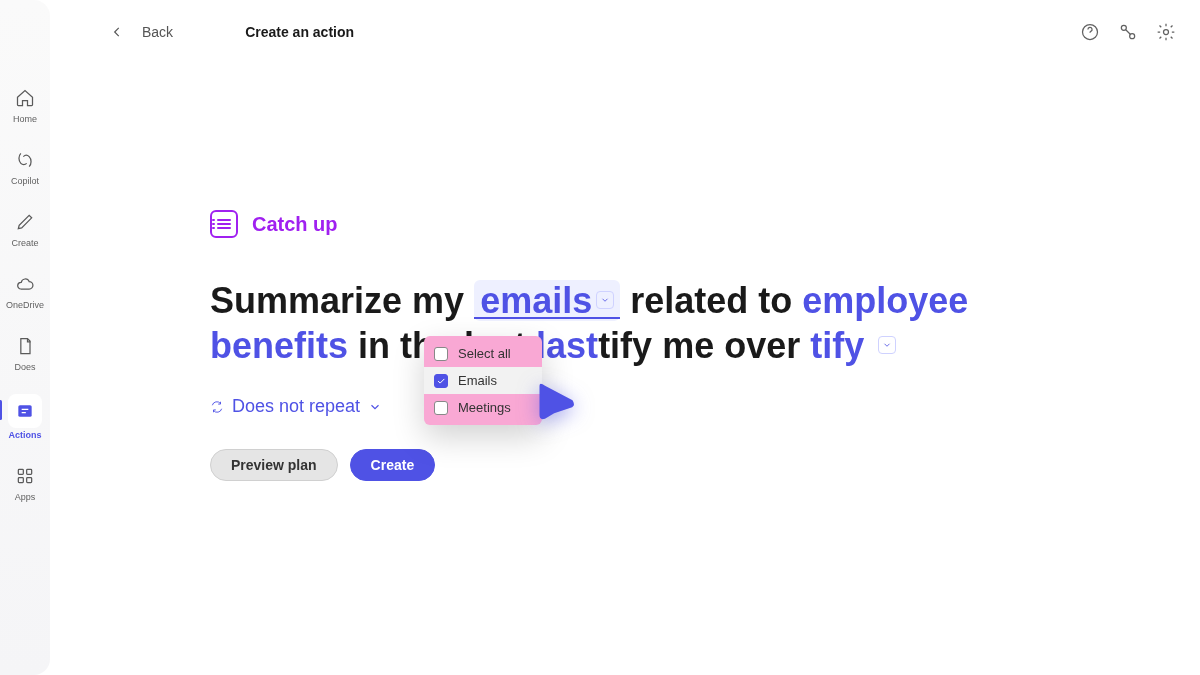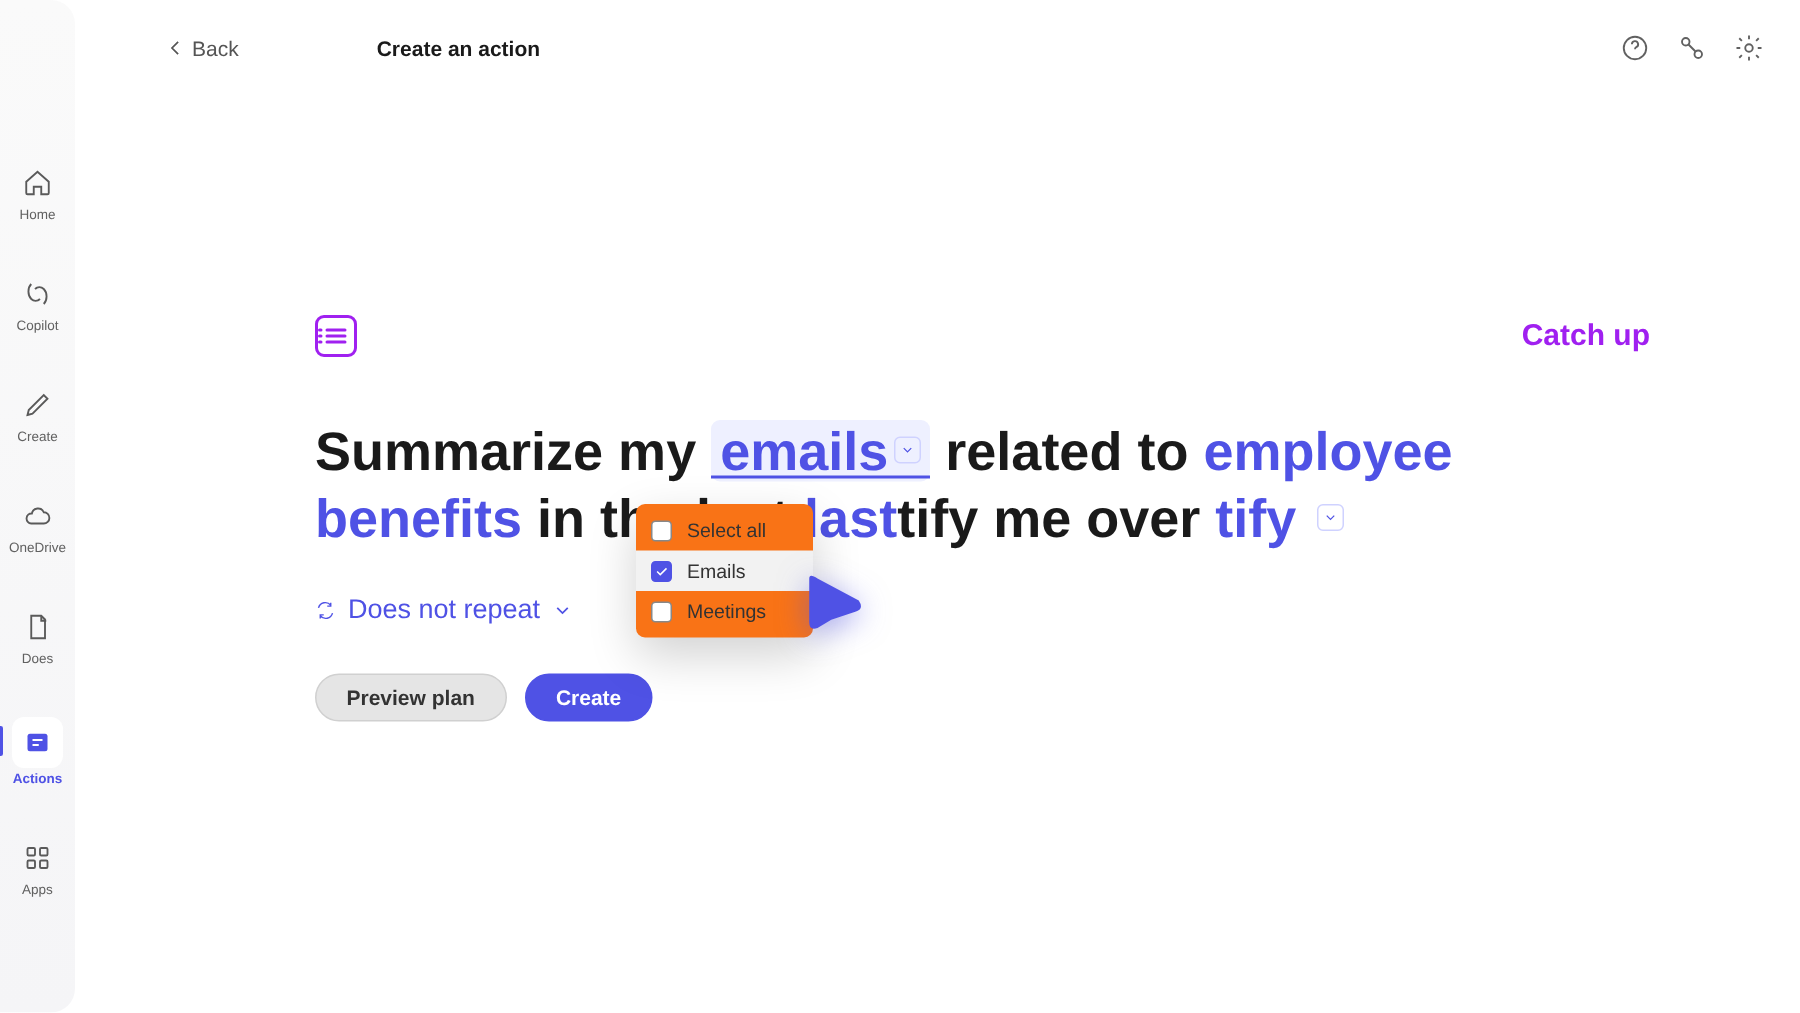--- a/index.html
+++ b/index.html
@@ -31,22 +31,22 @@
   position: absolute;
   left: 0;
   top: 0;
   bottom: 0;
   width: 50px;
   background: linear-gradient(180deg, #fafafa 0%, #f5f5f7 100%);
   border-radius: 0 16px 16px 0;
   display: flex;
   flex-direction: column;
   align-items: center;
-  padding-top: 108px;
-  gap: 34px;
+  padding-top: 84px;
+  gap: 22px;
 }
 .rail-item {
   display: flex;
   flex-direction: column;
   align-items: center;
   gap: 2px;
   cursor: pointer;
   width: 44px;
   position: relative;
 }
@@ -73,36 +73,36 @@
 
 .topbar {
   position: absolute;
   left: 50px; right: 0; top: 0;
   height: 64px;
   display: flex;
   align-items: center;
   padding: 0 24px 0 60px;
 }
 .back {
-  display: flex; align-items: center; gap: 4px;
+  display: flex; align-items: center; gap: 18px;
   color: #555; font-size: 14px; cursor: pointer;
 }
 .back svg { width: 14px; height: 14px; stroke: #555; stroke-width: 2; fill: none; }
-.page-title { font-weight: 600; color: #1a1a1a; font-size: 14px; margin-left: 92px; }
+.page-title { font-weight: 600; color: #1a1a1a; font-size: 14px; margin-left: 72px; }
 .top-actions { margin-left: auto; display: flex; gap: 18px; align-items: center; }
 .top-actions svg { width: 20px; height: 20px; stroke: #616161; fill: none; stroke-width: 1.5; cursor: pointer; }
 
 .main {
   position: absolute;
   left: 210px;
   top: 210px;
   right: 100px;
 }
 .chip {
-  display: flex; align-items: center; gap: 14px; justify-content: space-between;
+  display: flex; align-items: center; gap: 14px;
 }
 .chip-icon {
   width: 28px; height: 28px;
   border: 2px solid #a020f0;
   border-radius: 6px;
   display: flex; align-items: center; justify-content: center;
 }
 .chip-icon-inner { width: 14px; height: 10px; display: flex; flex-direction: column; justify-content: space-between; }
 .chip-icon-inner span { height: 2px; width: 100%; background: #a020f0; border-radius: 1px; position: relative; }
 .chip-icon-inner span::before { content:""; position:absolute; left:-5px; top:0; width:3px; height:2px; background:#a020f0; border-radius:1px; }
@@ -160,21 +160,21 @@
   border: 1px solid #d0d0d0;
   background: #e5e5e5; color: #333;
 }
 .btn.primary { background: #4f52e5; border-color: #4f52e5; color: #fff; }
 
 .dropdown {
   position: absolute;
   top: 336px;
   left: 424px;
   width: 118px;
-  background: #f97316;
+  background: #f9a8d4;
   border-radius: 6px;
   box-shadow: 0 12px 32px rgba(0,0,0,0.18);
   padding: 4px 0;
   z-index: 5;
 }
 .dd-item {
   display: flex; align-items: center; gap: 10px;
   padding: 6px 10px;
   font-size: 13px; color: #333;
   cursor: pointer;

